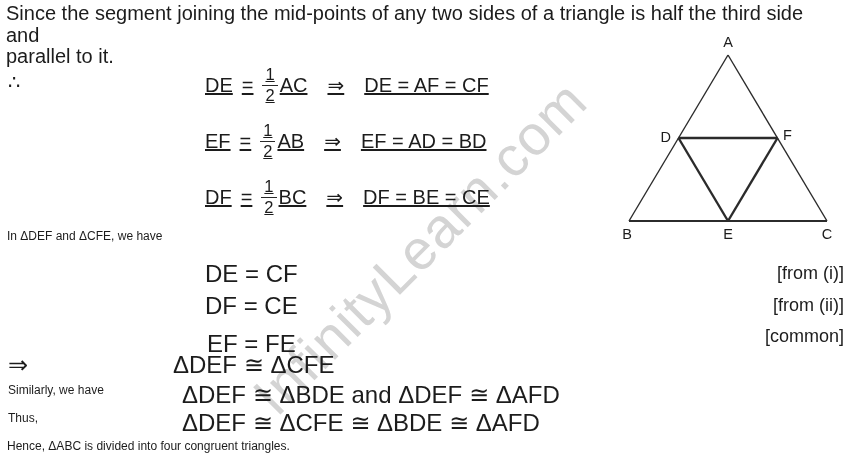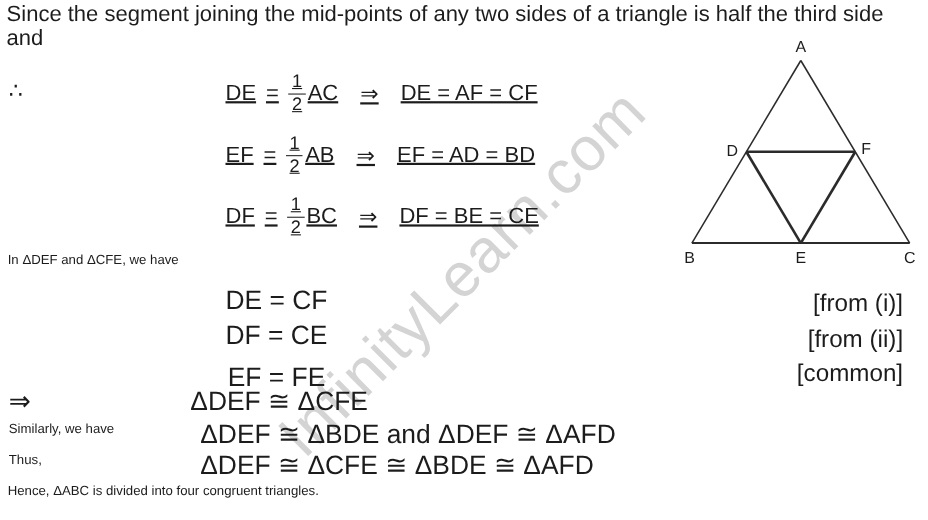--- a/index.html
+++ b/index.html
@@ -46,38 +46,39 @@
   .eqrow .arrow{margin:0 20px;font-size:20px;}
   .frac{
     display:inline-flex;flex-direction:column;align-items:center;
     line-height:1.05;font-size:16.5px;margin:0 2px 0 0;
   }
   .frac .num{padding:0 3px 1px;border-bottom:1.6px solid #2a2a2a;}
   .frac .den{padding-top:1px;}
   
   .sentence{font-size:12px;}
   .mathline{font-size:24px;}
-  .just{right:23px;text-align:right;font-size:22px;}
+  .just{right:0;text-align:right;font-size:18px;}
   
   #figure{position:absolute;left:607px;top:30px;}
   #figure text{
     font-family:"Liberation Sans","DejaVu Sans",sans-serif;
     font-size:14.5px;fill:#1c1c1c;
   }
   #figure line{stroke:#2b2b2b;}
 </style>
 </head>
 <body>
 
 <div id="page">
 
   <div id="watermark" style="color: rgb(212, 212, 212);">InfinityLearn.com</div>
 
   <div id="para" class="abs">
     <div>Since the segment joining the mid-points of any two sides of a triangle is half the third side and</div>
+    <div>parallel to it.</div>
   </div>
 
   <div id="therefore" class="abs">∴</div>
 
   <div class="eqrow" style="top:62px">
     <span>DE</span>
     <span class="op">=</span>
     <span class="frac">
       <span class="num">1</span>
       <span class="den">2</span>

